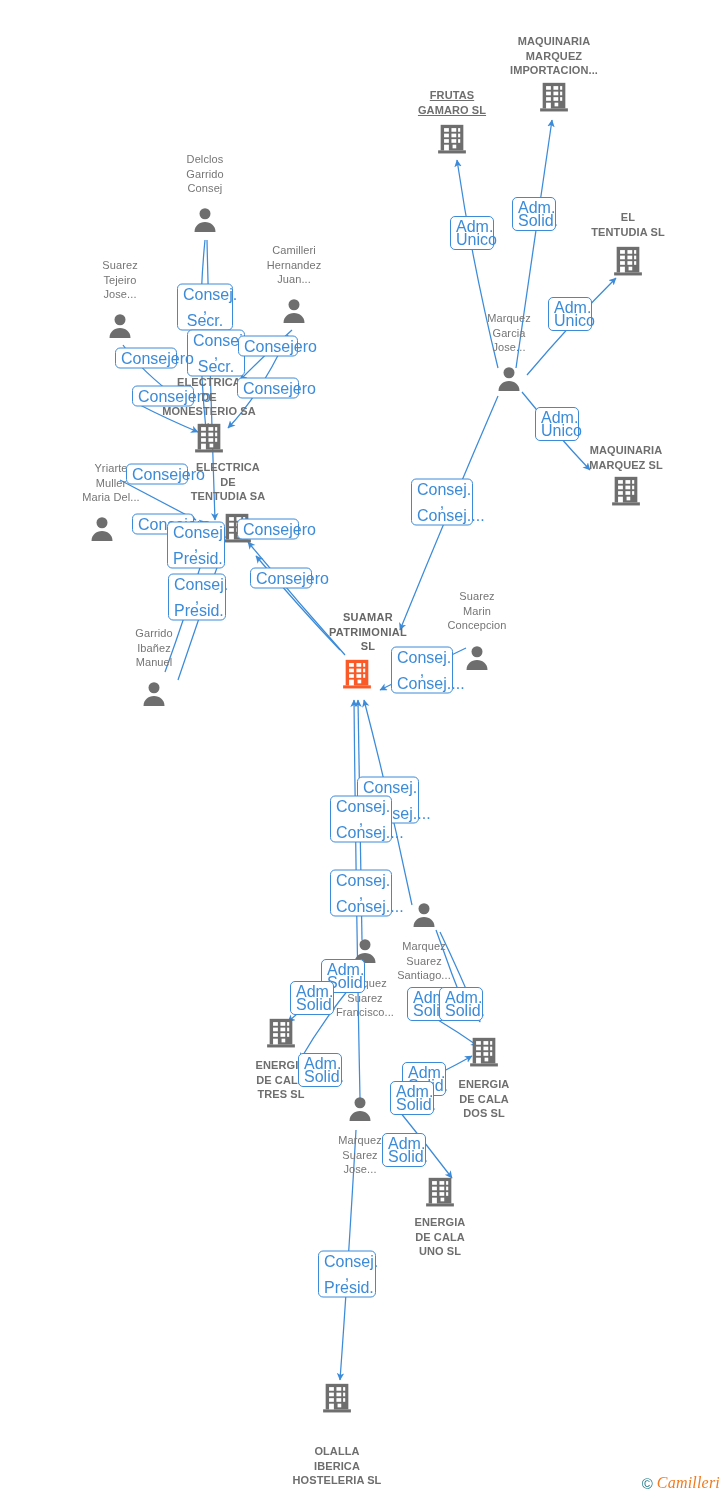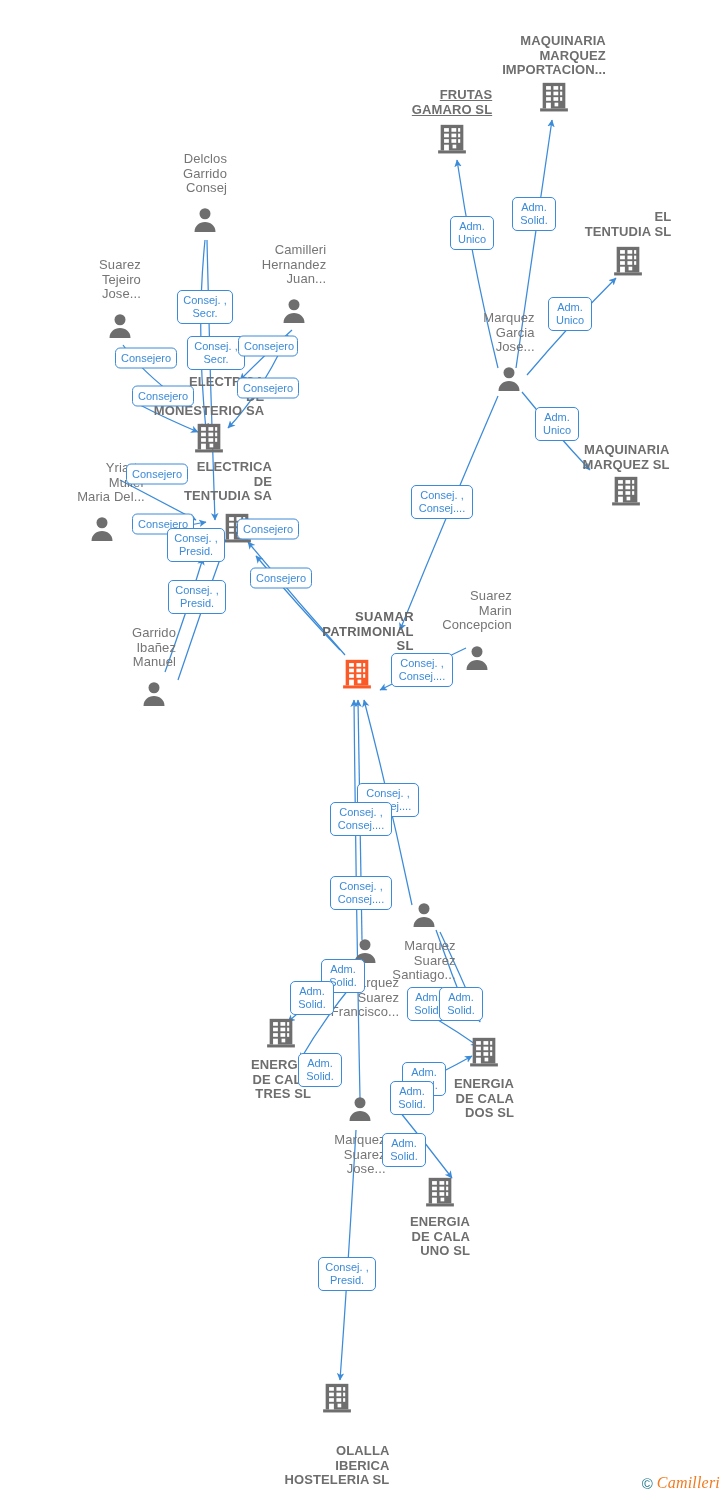--- a/index.html
+++ b/index.html
@@ -16,23 +16,23 @@
   }
   #edges{
     position:absolute;
     left:0;top:0;
     width:728px;height:1500px;
     pointer-events:none;
   }
   .node-label{
     position:absolute;
     transform:translate(-50%,0);
-    text-align:right;
+    text-align:center;
     color:#6b6b6b;
-    font-size:13px;
+    font-size:11px;
     line-height:14.5px;
     letter-spacing:.1px;
     white-space:pre-line;
   }
   .company-label{
     font-weight:bold;
     color:#6e6e6e;
   }
   .person-label{
     font-weight:normal;
@@ -49,21 +49,21 @@
     display:block;
   }
   .rel{
     position:absolute;
     transform:translate(-50%,-50%);
     box-sizing:border-box;
     border:1.3px solid #3c8bd9;
     border-radius:5px;
     background:#ffffff;
     color:#3c8bd9;
-    font-size:11px;
+    font-size:16px;
     line-height:13px;
     text-align:center;
     padding:3px 5px;
     white-space:pre-line;
     font-family:"Liberation Sans","DejaVu Sans",sans-serif;
   }
   #footer{
     position:absolute;
     right:8px;
     bottom:8px;

